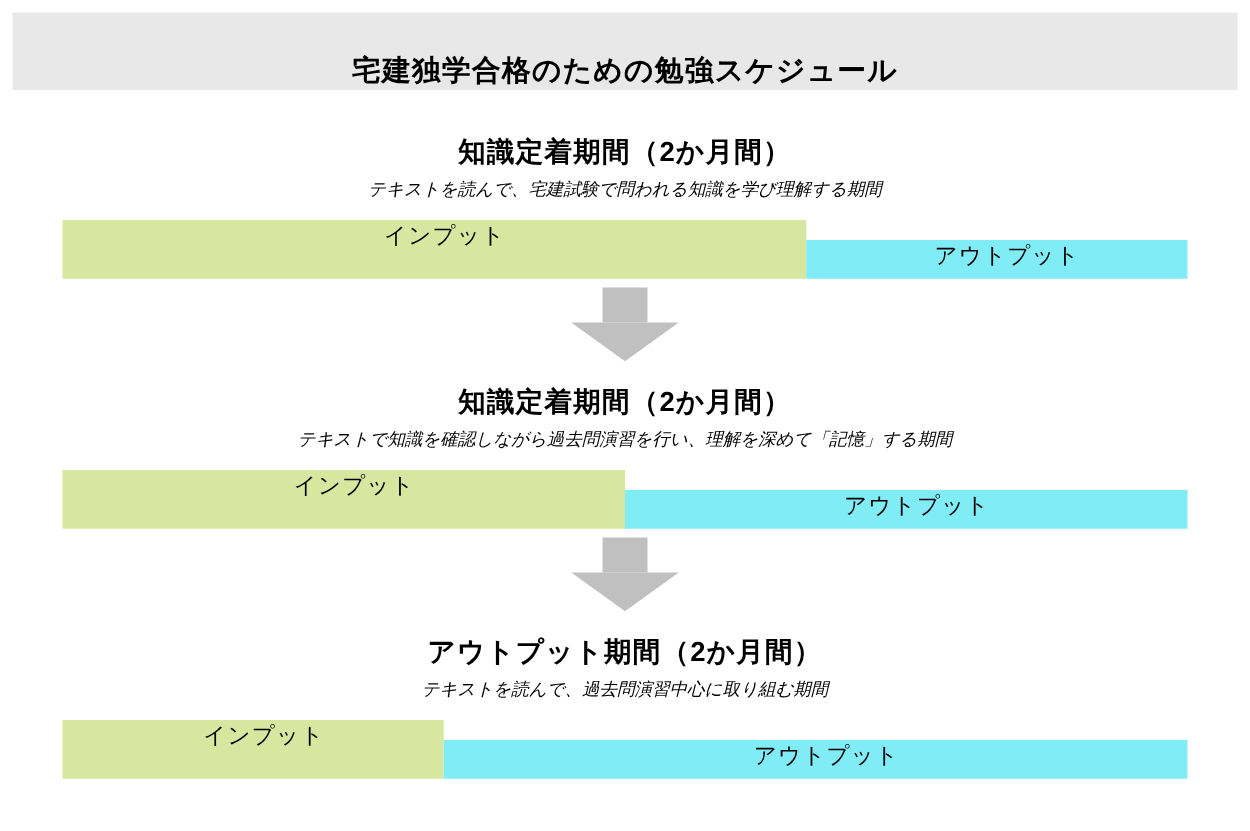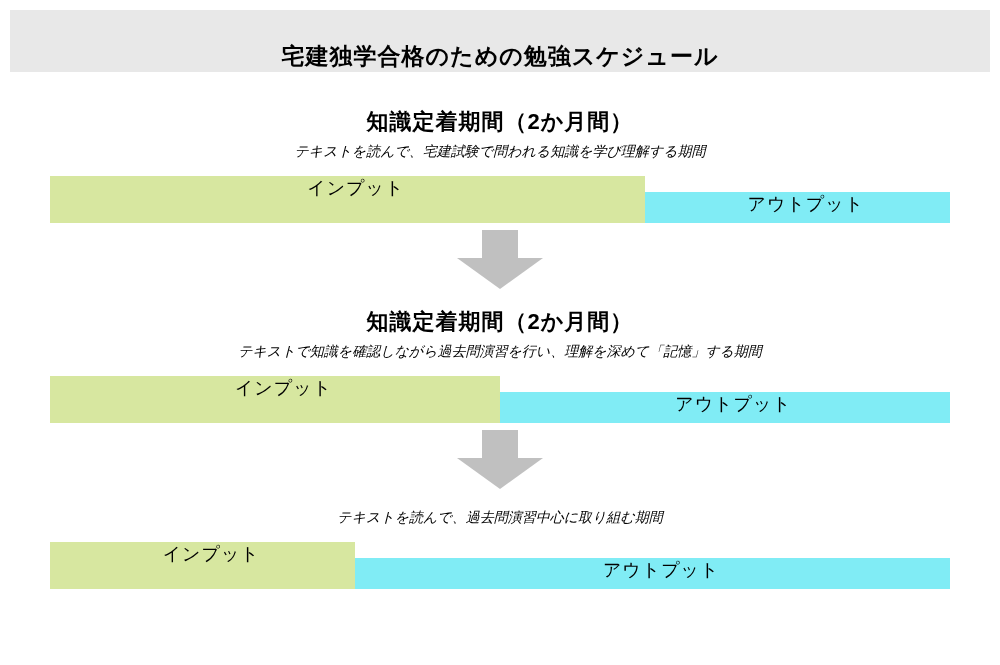--- a/index.html
+++ b/index.html
@@ -122,20 +122,21 @@
       </div>
     </div>
   </section>
 
   <div class="arrow">
     <div class="arrow-stem"></div>
     <div class="arrow-head"></div>
   </div>
 
   <section class="phase phase-next">
+    <h2>アウトプット期間（2か月間）</h2>
     <p>テキストを読んで、過去問演習中心に取り組む期間</p>
     <div class="bar">
       <div class="seg seg-input" style="width: 33.3%;">
         <span>インプット</span>
       </div>
       <div class="seg seg-output" style="width: 66.7%;">
         <span>アウトプット</span>
       </div>
     </div>
   </section>

